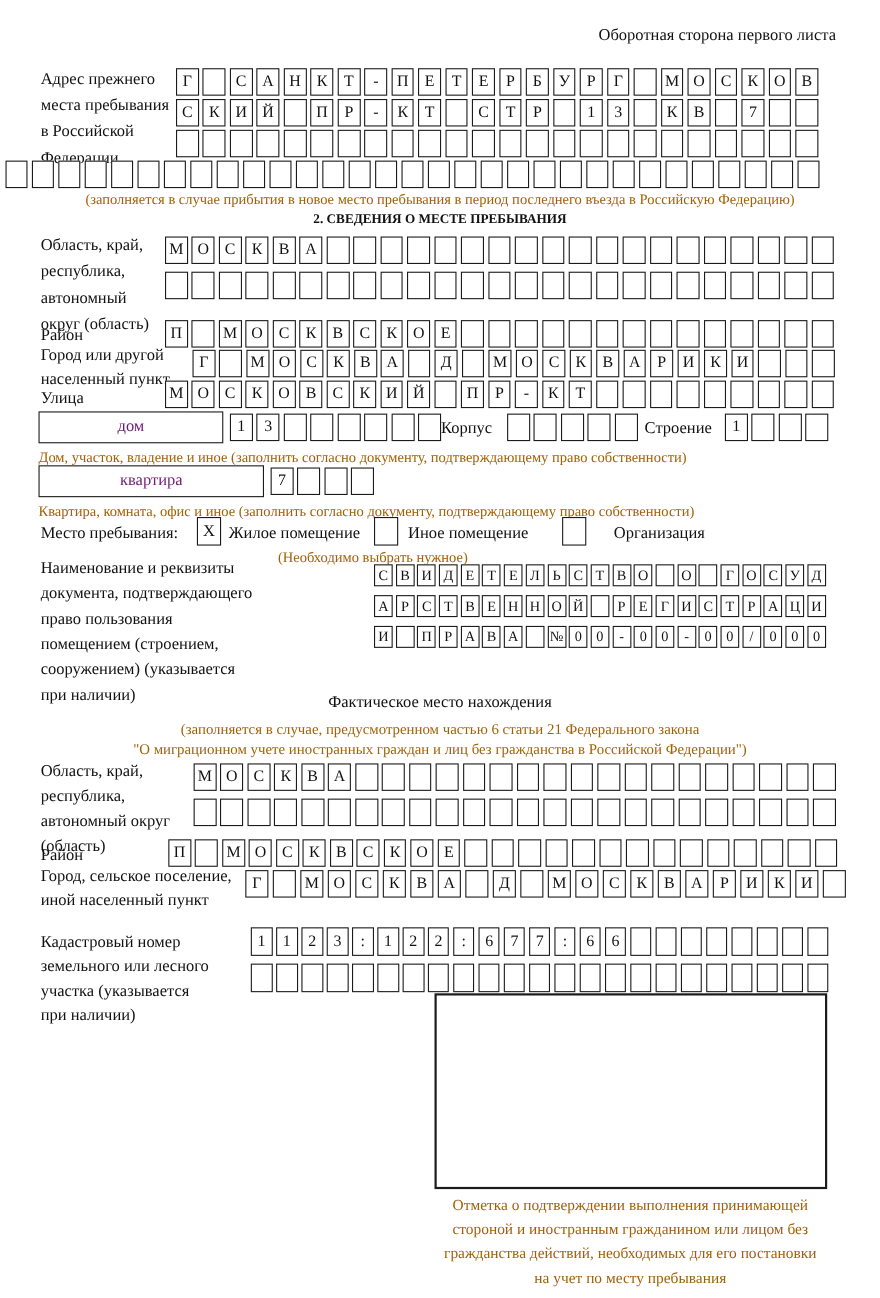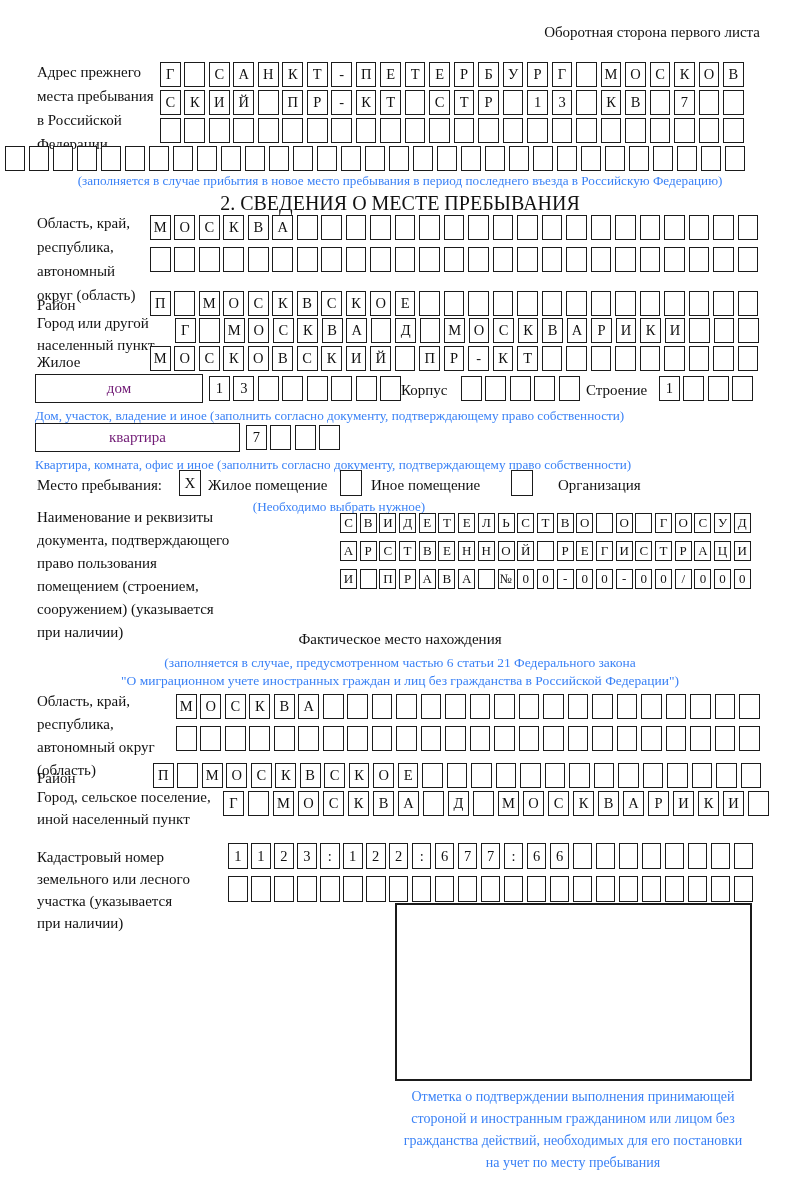--- a/index.html
+++ b/index.html
@@ -1,22 +1,22 @@
 <!DOCTYPE html>
 <html><head>
 <meta charset="utf-8">
 <style>
   html,body{margin:0;padding:0;background:#fff;}
   .sheet{position:relative;width:800px;height:1180px;background:#fff;overflow:hidden;
          font-family:"Liberation Serif",serif;color:#111;padding-left:18px;}
   .abs{position:absolute;}
   .label{position:absolute;font-size:15px;line-height:24px;color:#111;}
-  .caption{position:absolute;font-size:13.2px;color:#3b82f6;}
+  .caption{position:absolute;font-size:13.2px;color:#a16207;}
   .center{text-align:center;}
-  .h2{position:absolute;font-weight:normal;font-size:20px;color:#111;}
+  .h2{position:absolute;font-weight:bold;font-size:12px;color:#111;}
   .h3{position:absolute;font-weight:normal;font-size:15px;color:#111;}
   .cellrow{position:absolute;display:flex;}
   .cellrow .c{box-sizing:border-box;border:1.9px solid #1b1b1b;background:#fff;
       display:flex;align-items:center;justify-content:center;
       font-family:"Liberation Serif",serif;color:#111;}
   .s24 .c{width:20.6px;height:25px;margin-right:3.9px;font-size:14.5px;}
   .sfull .c{width:20px;height:25px;margin-right:4px;font-size:14.5px;}
   .sdoc .c{width:17px;height:20px;margin-right:2.7px;font-size:13px;}
   .skad .c{width:19.6px;height:26px;margin-right:3.4px;font-size:14.5px;}
   .scity .c{width:21px;height:25px;margin-right:4px;font-size:14.5px;}
@@ -268,21 +268,21 @@
       <span class="c">А</span>
       <span class="c">Р</span>
       <span class="c">И</span>
       <span class="c">К</span>
       <span class="c">И</span>
       <span class="c"></span>
       <span class="c"></span>
       <span class="c"></span>
     </div>
 
-  <div class="label" style="left:37px;top:350px;">Жилое</div>
+  <div class="label" style="left:37px;top:350px;">Улица</div>
   <div class="cellrow s24" style="left:150px;top:346px;">
       <span class="c">М</span>
       <span class="c">О</span>
       <span class="c">С</span>
       <span class="c">К</span>
       <span class="c">О</span>
       <span class="c">В</span>
       <span class="c">С</span>
       <span class="c">К</span>
       <span class="c">И</span>

